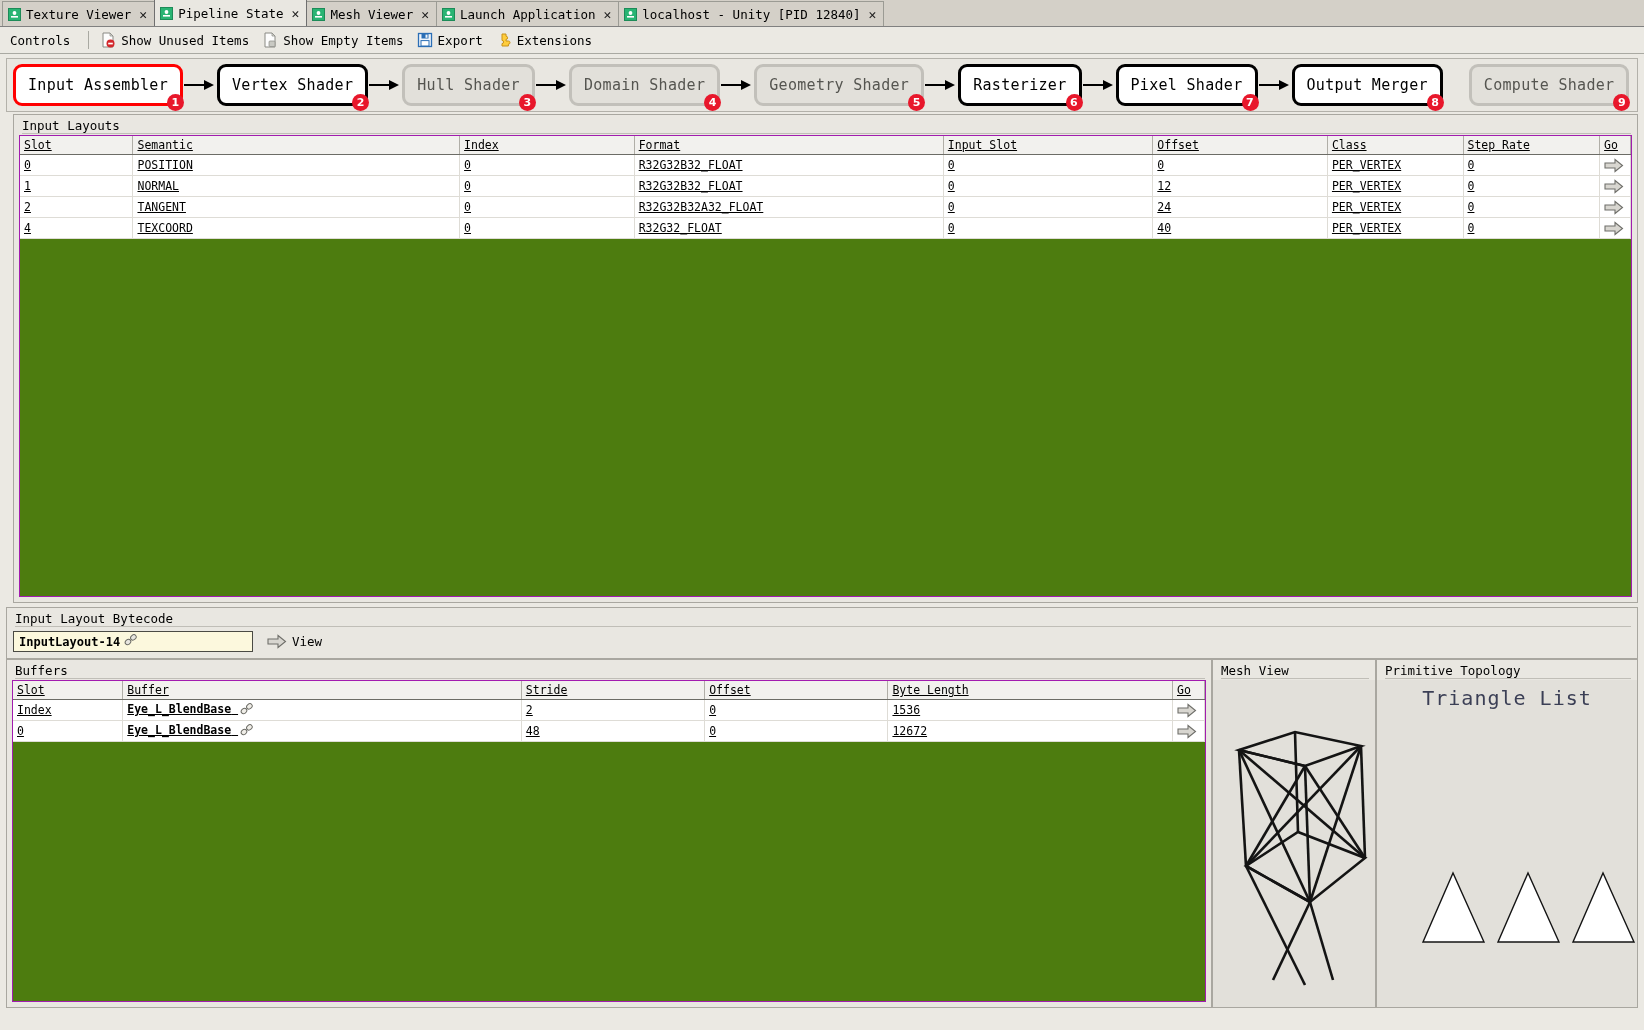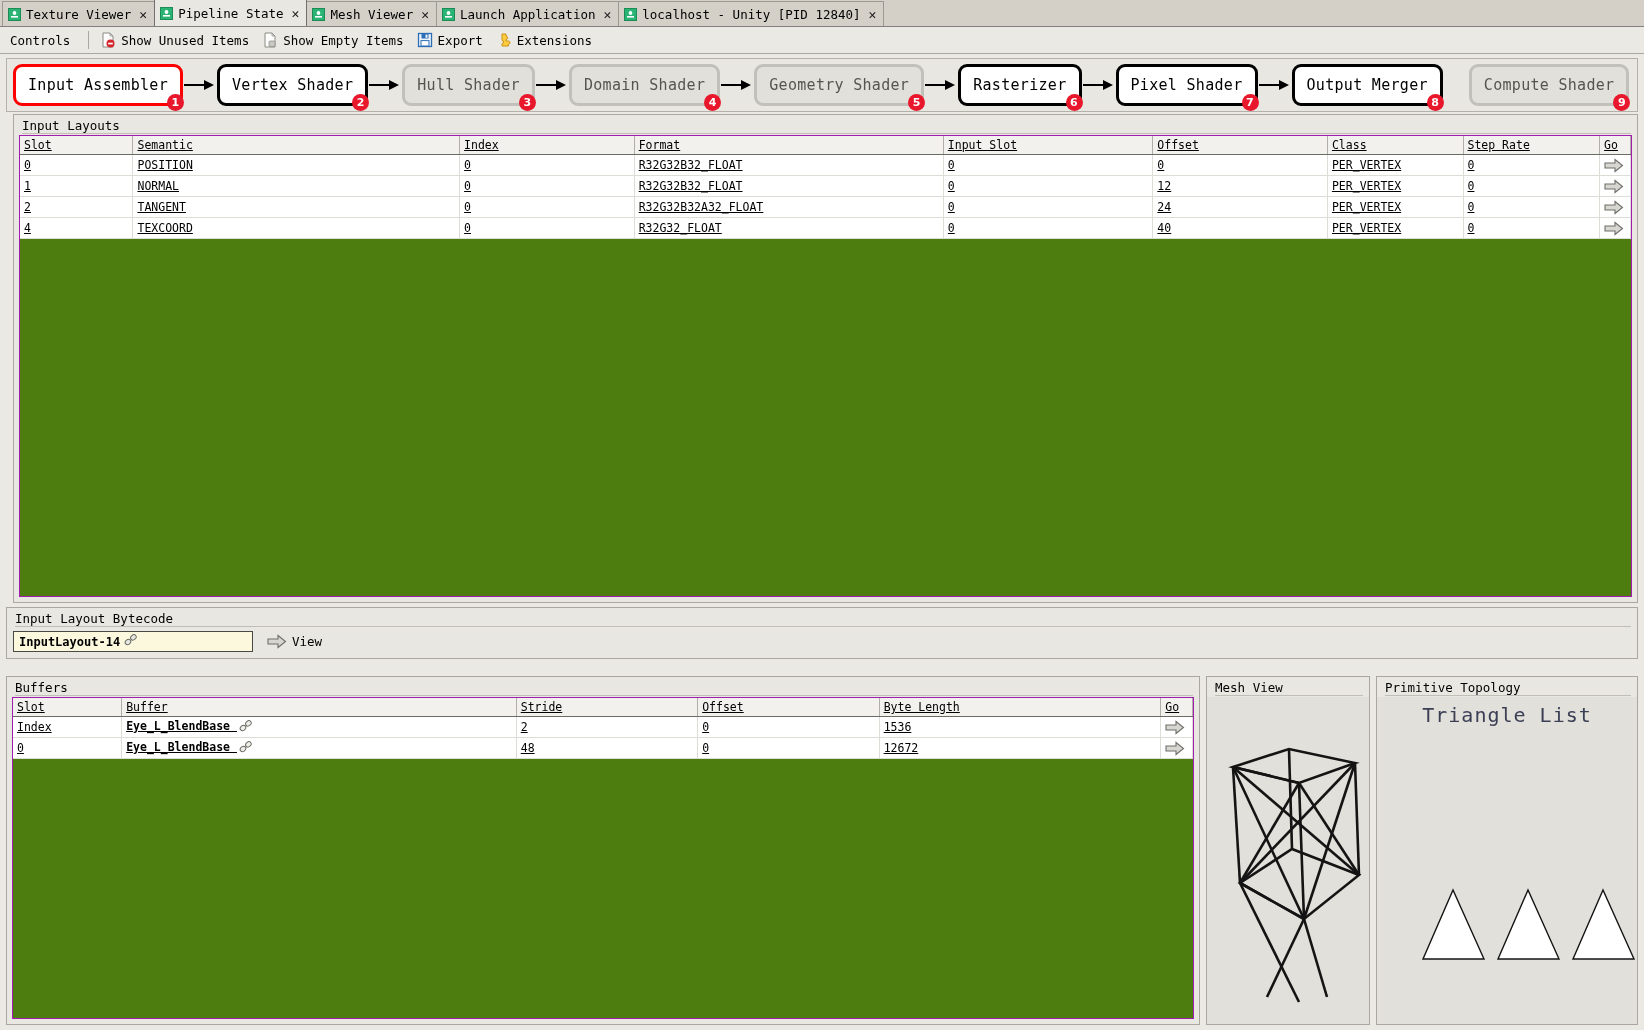--- a/index.html
+++ b/index.html
@@ -269,24 +269,22 @@
     align-items: flex-end;
     gap: 5px;
     font-size: 12.5px;
     cursor: default;
     padding: 2px 4px;
   }
 
   
   .bottom {
     display: flex;
-    gap: 6px;
     padding: 0 6px 6px 6px;
     box-sizing: border-box;
-    margin-top: 17px;
   }
   .panel-mesh { width: 164px; flex: 0 0 auto; }
   .panel-topo { width: 262px; flex: 0 0 auto; }
   .panel-buffers { flex: 1 1 auto; min-width: 0; }
   .mesh-canvas, .topo-canvas {
     background: #e2e0da;
     flex: 1 1 auto;
     position: relative;
     overflow: hidden;
   }

